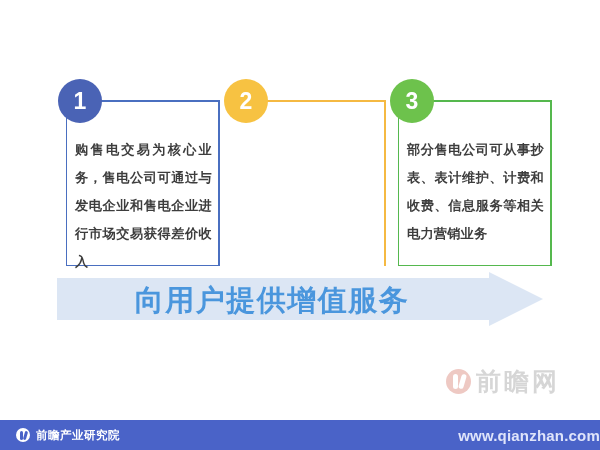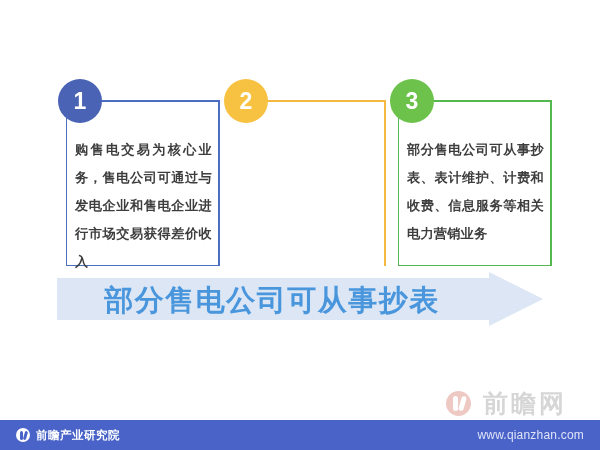--- a/index.html
+++ b/index.html
@@ -130,24 +130,24 @@
     color: #4a96dd;
     letter-spacing: 1.5px;
     z-index: 3;
     white-space: nowrap;
   }
 
   
   #watermark {
     position: absolute;
     left: 446px;
-    top: 391px;
-    display: flex;
-    align-items: center;
-    gap: 12px;
+    top: 369px;
+    display: flex;
+    align-items: center;
+    gap: 5px;
     z-index: 2;
     opacity: 0.42;
   }
   #watermark-mark {
     width: 25px;
     height: 25px;
     border-radius: 50%;
     background: #d87f73;
     position: relative;
     flex: none;
@@ -221,24 +221,24 @@
     background: #4a63c8;
     transform: rotate(16deg);
   }
   #footer-brand {
     font-size: 11.5px;
     color: #ffffff;
     font-weight: 700;
     letter-spacing: 0.5px;
   }
   #footer-url {
-    margin-right: 16px;
-    font-size: 12px;
+    margin-right: 0;
+    font-size: 15px;
     color: #dfe4fa;
-    font-weight: 400;
+    font-weight: 700;
     letter-spacing: 0.2px;
   }
 </style>
 </head>
 <body>
 
 <div id="stage">
 
   <div id="banner">
     <svg width="486" height="54" viewBox="0 0 486 54" xmlns="http://www.w3.org/2000/svg">
@@ -260,21 +260,21 @@
     <div class="card-border"></div>
     <div class="card-text">部分售电公司可从事抄表、表计维护、计费和收费、信息服务等相关电力营销业务</div>
   </div>
   <div class="rail" id="rail-3"></div>
   <div class="rail-drop" id="drop-3"></div>
 
   <div class="circle" id="circle-1">1</div>
   <div class="circle" id="circle-2">2</div>
   <div class="circle" id="circle-3">3</div>
 
-  <div id="banner-title">部分售电公司可从事抄表</div>
+  <div id="banner-title">向用户提供增值服务</div>
 
   <div id="watermark">
     <div id="watermark-mark"></div>
     <div id="watermark-text">前瞻网</div>
   </div>
 
   <div id="footer">
     <div id="footer-left">
       <div id="footer-logo"></div>
       <div id="footer-brand">前瞻产业研究院</div>

